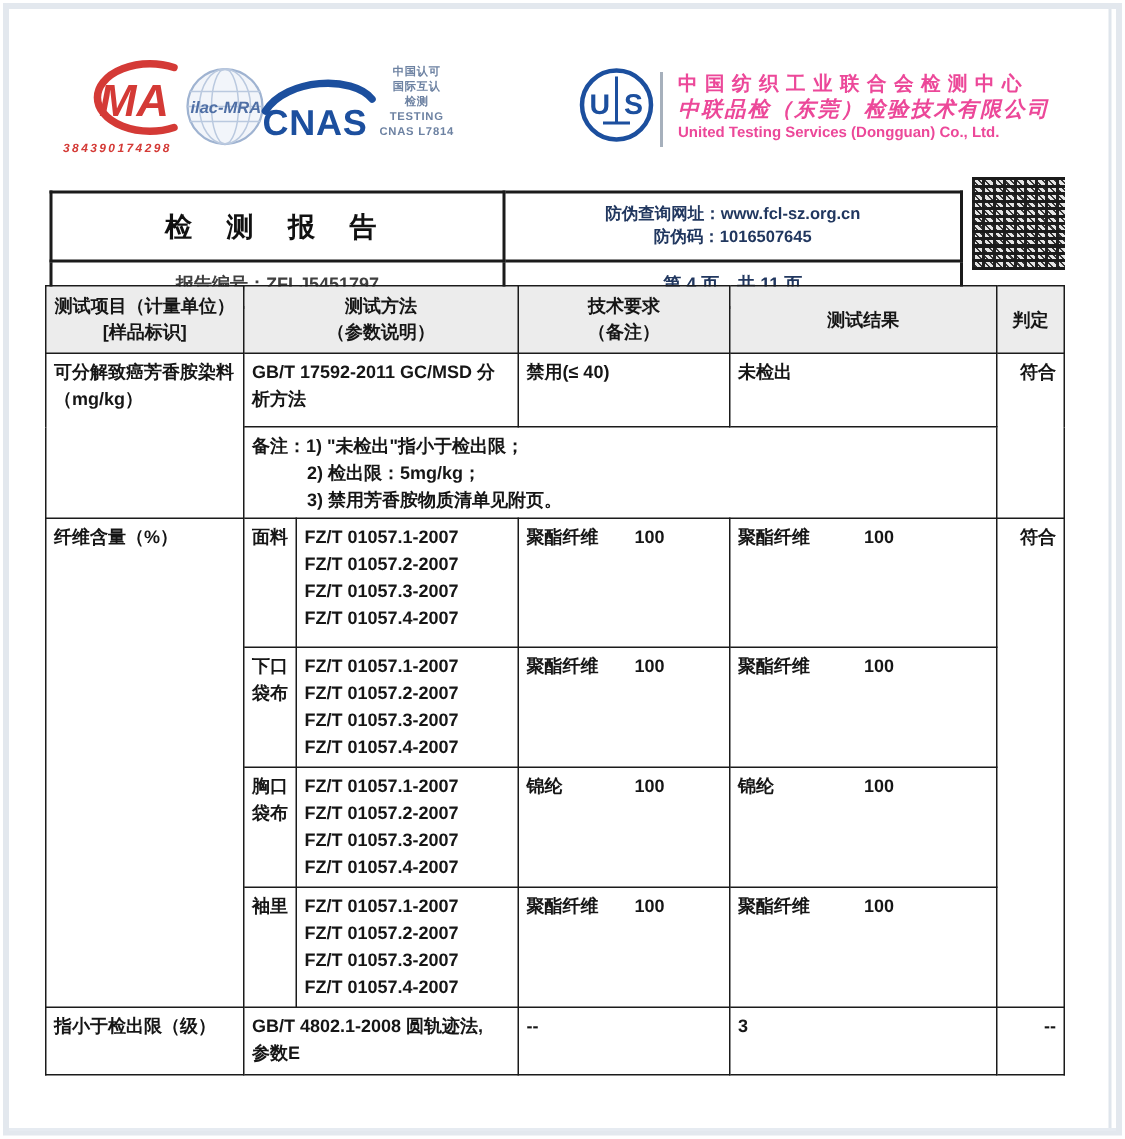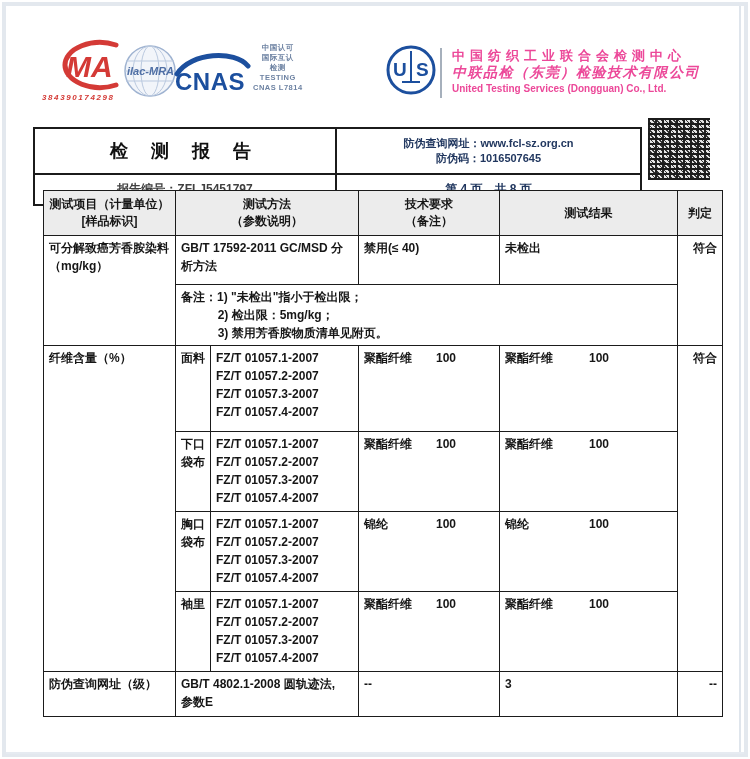--- a/index.html
+++ b/index.html
@@ -43,21 +43,21 @@
   .qr{
     position:absolute;left:648px;top:118px;width:62px;height:62px;background:#e9e9e9;
     background-image:
       repeating-linear-gradient(0deg,#161616 0 2px,transparent 2px 5px),
       repeating-linear-gradient(90deg,#1c1c1c 0 2px,transparent 2px 7px),
       repeating-linear-gradient(45deg,#303030 0 1px,transparent 1px 3px);
     filter:blur(.4px) contrast(.95);
   }
 
   
-  .main-table{position:absolute;left:43px;top:190px;width:679px;font-size:12px;font-weight:bold;}
+  .main-table{position:absolute;left:30px;top:190px;width:679px;font-size:12px;font-weight:bold;}
   .main-table th,.main-table td{
     border:1.8px solid #1b1b1b;padding:3px 5px;vertical-align:top;
     color:#161616;line-height:18px;
   }
   .main-table th{
     background:#ececec;text-align:center;vertical-align:middle;
     font-size:12px;line-height:17px;white-space:pre-line;font-weight:bold;
   }
   .r-head th{height:38px;}
   .r-amine td{height:42px;}
@@ -145,21 +145,21 @@
         </div>
         <div class="anti-line blue">
           <span>防伪码：</span><span>1016507645</span>
         </div>
       </td>
     </tr>
     <tr class="hdr-r2">
       <td class="report-no">
         <span>报告编号：</span><span>ZFLJ5451797</span>
       </td>
-      <td class="blue page-info">第 4 页，共 8 页</td>
+      <td class="blue page-info">第 4 页，共 11 页</td>
     </tr>
   </tbody>
     </table>
 
   <div class="qr"></div>
 
   <table class="main-table">
     <colgroup>
       <col style="width:132px">
         <col style="width:35px">
@@ -242,21 +242,21 @@
 FZ/T 01057.4-2007</td>
       <td class="pair">
         <span class="fname">聚酯纤维</span><span>100</span>
       </td>
       <td class="pair-wide">
         <span class="fname">聚酯纤维</span><span>100</span>
       </td>
     </tr>
 
     <tr class="r-pill">
-      <td>防伪查询网址（级）</td>
+      <td>指小于检出限（级）</td>
       <td colspan="2" class="pre-line">GB/T 4802.1-2008 圆轨迹法,
 参数E</td>
       <td>--</td>
       <td>3</td>
       <td class="judge">--</td>
     </tr>
   </tbody>
     </table>
 </div>
 

